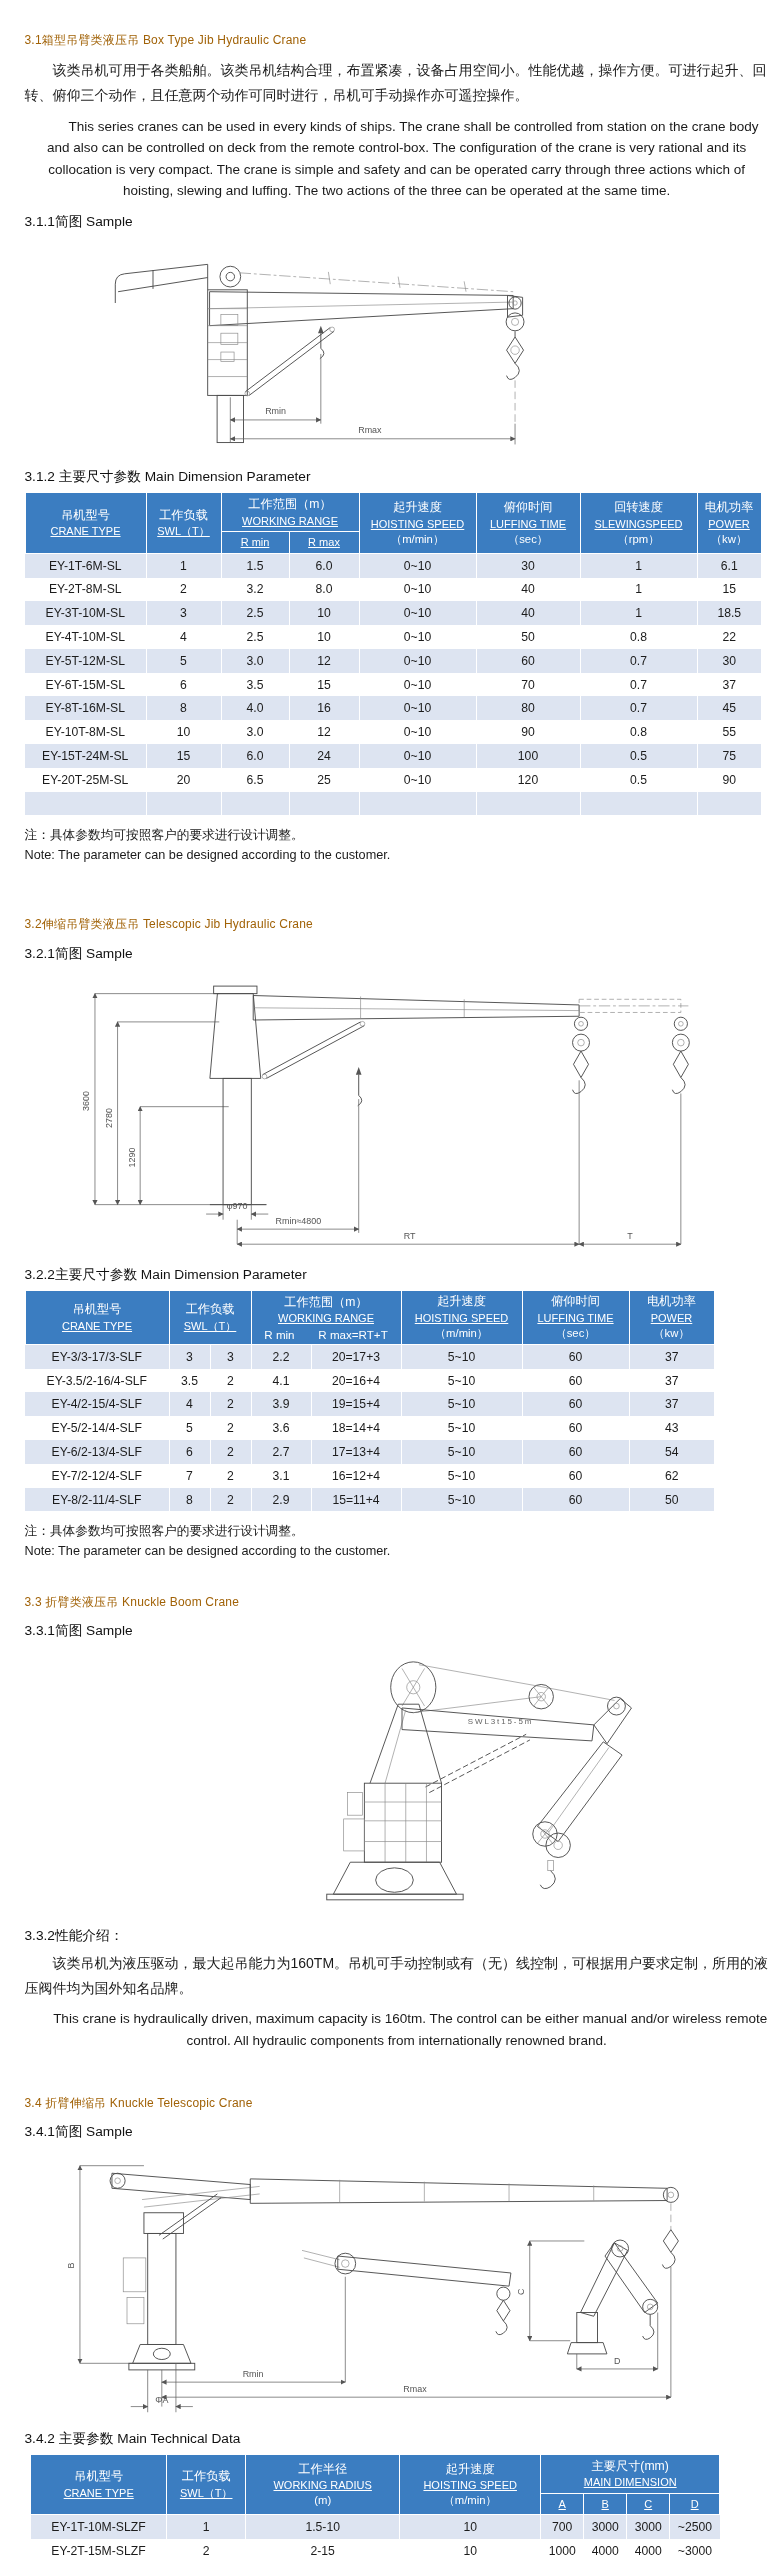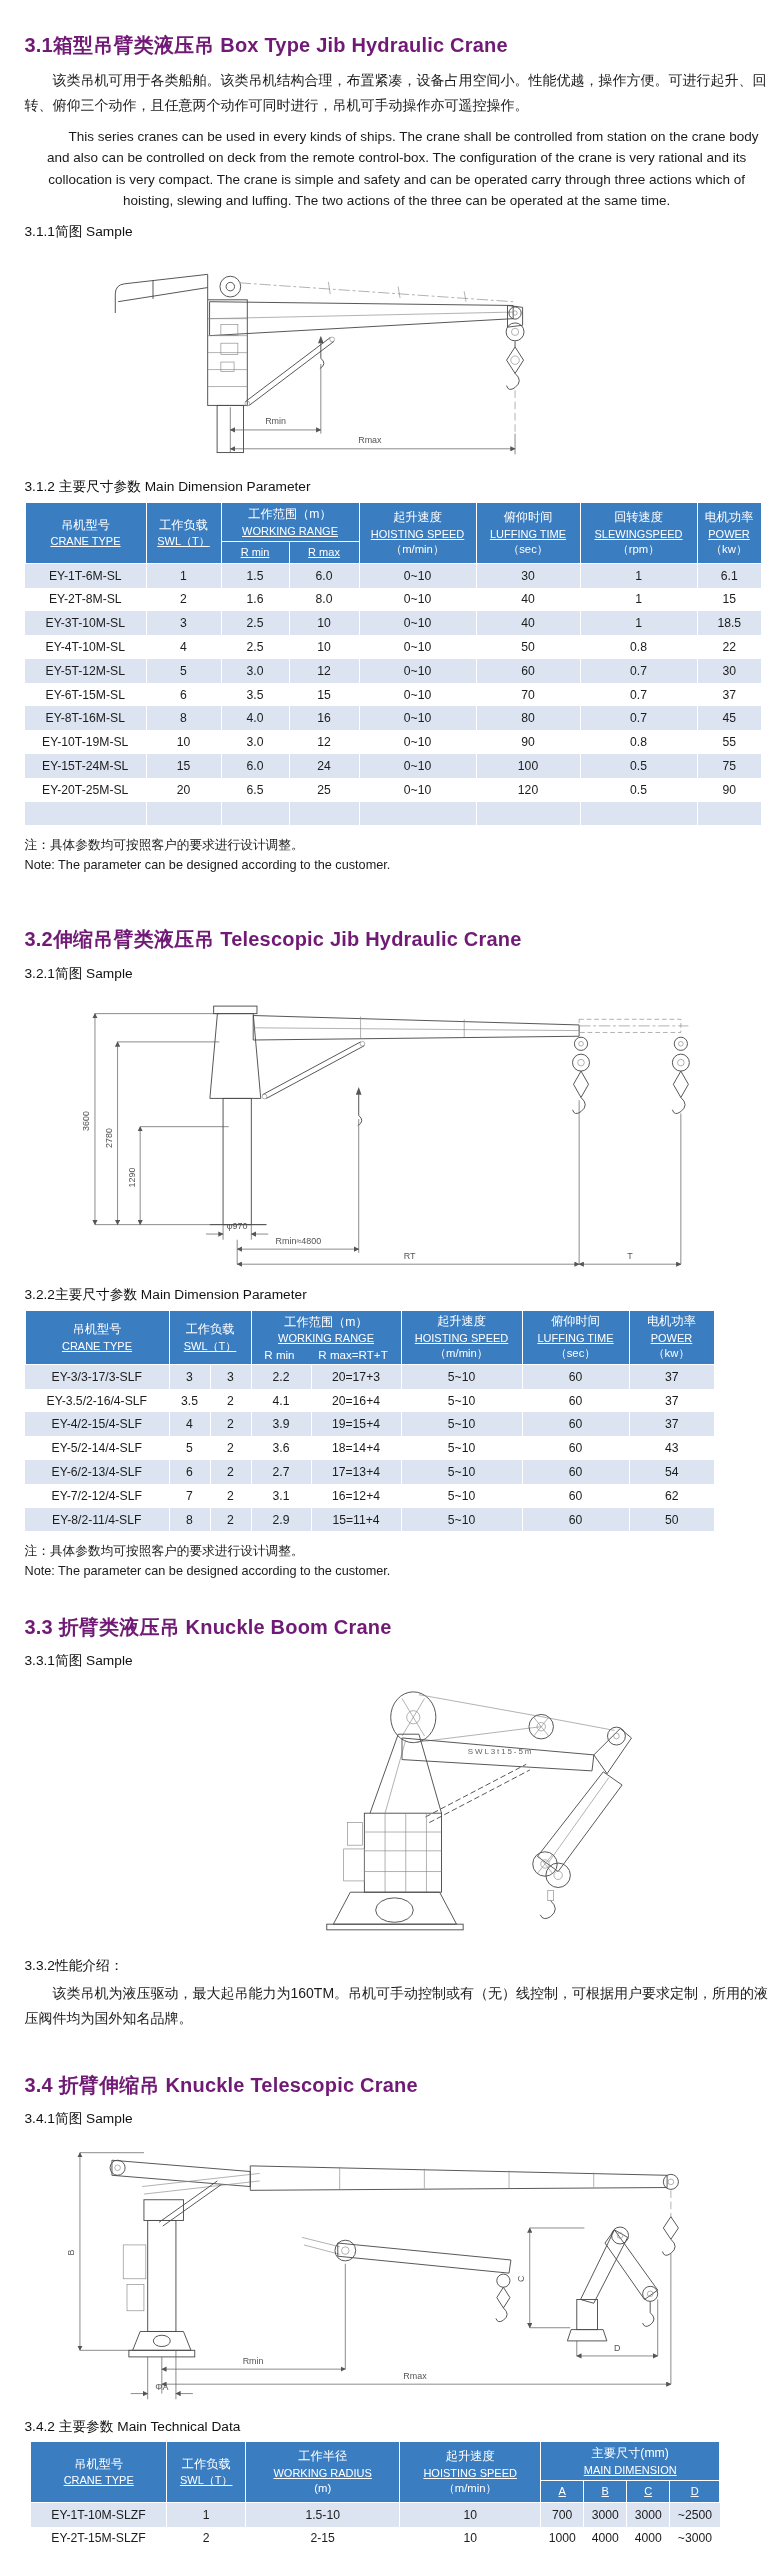--- a/index.html
+++ b/index.html
@@ -1,18 +1,18 @@
 <!DOCTYPE html>
 <html style="font-size:15px"><head>
 <meta charset="utf-8">
 <style>
   html,body{margin:0;padding:0;background:#ffffff;}
   body{width:782px;font-family:"Liberation Sans","DejaVu Sans",sans-serif;color:#1a1a1a;}
   .page{padding:13px 9.4px 24.5px 24.5px;}
-  h2.sec{color:#701a75;font-size:20px;font-weight:700;margin:19px 0 9.4px 0;letter-spacing:0.2px;}
+  h2.sec{color:#a16207;font-size:12px;font-weight:400;margin:19px 0 9.4px 0;letter-spacing:0.2px;}
   h3.sub{font-size:13.7px;font-weight:500;color:#111;margin:11.3px 0 3.8px 0;}
   p.cn{font-size:14px;line-height:1.78;text-indent:2em;margin:5.7px 3.8px 5.7px 0;}
   p.en{font-size:13.5px;line-height:1.6;text-indent:2.5em;margin:7.5px 3.8px 7.5px 0;text-align:center;}
   p.note{font-size:12.7px;line-height:1.5;margin:0.9px 0;}
   .drawing{margin:3.8px 0 7.5px 0;}
   table{border-collapse:collapse;table-layout:fixed;margin-top:5.7px;}
   thead th{background:#3b7dc1;color:#fff;font-weight:400;border:1.4px solid #fff;padding:2.8px 0.9px;vertical-align:middle;}
   thead .hcn{font-size:12.2px;line-height:1.45;}
   thead .hen{font-size:11px;line-height:1.35;text-decoration:underline;}
   thead .hunit{font-size:11.3px;line-height:1.35;}
@@ -163,21 +163,21 @@
           <td>1.5</td>
           <td>6.0</td>
           <td>0~10</td>
           <td>30</td>
           <td>1</td>
           <td>6.1</td>
         </tr>
         <tr>
           <td>EY-2T-8M-SL</td>
           <td>2</td>
-          <td>1.6</td>
+          <td>3.2</td>
           <td>8.0</td>
           <td>0~10</td>
           <td>40</td>
           <td>1</td>
           <td>15</td>
         </tr>
         <tr class="stripe">
           <td>EY-3T-10M-SL</td>
           <td>3</td>
           <td>2.5</td>
@@ -221,21 +221,21 @@
           <td>EY-8T-16M-SL</td>
           <td>8</td>
           <td>4.0</td>
           <td>16</td>
           <td>0~10</td>
           <td>80</td>
           <td>0.7</td>
           <td>45</td>
         </tr>
         <tr>
-          <td>EY-10T-19M-SL</td>
+          <td>EY-10T-8M-SL</td>
           <td>10</td>
           <td>3.0</td>
           <td>12</td>
           <td>0~10</td>
           <td>90</td>
           <td>0.8</td>
           <td>55</td>
         </tr>
         <tr class="stripe">
           <td>EY-15T-24M-SL</td>
@@ -514,20 +514,21 @@
       <rect class="thin" x="222" y="158" width="16" height="24"></rect>
 
       <path class="ln" d="M225,232 L320,232 L338,266 L207,266 Z"></path>
       <ellipse class="ln" cx="272" cy="251" rx="20" ry="13"></ellipse>
       <rect class="ln" x="200" y="266" width="145" height="6"></rect>
     </svg>
   </div>
 
   <h3 class="sub">3.3.2性能介绍：</h3>
   <p class="cn">该类吊机为液压驱动，最大起吊能力为160TM。吊机可手动控制或有（无）线控制，可根据用户要求定制，所用的液压阀件均为国外知名品牌。</p>
+  <p class="en" style="text-indent:2em;">This crane is hydraulically driven, maximum capacity is 160tm. The control can be either manual and/or wireless remote control. All hydraulic components from internationally renowned brand.</p>
 
   <div style="height:17px"></div>
   <h2 class="sec">3.4 折臂伸缩吊 Knuckle Telescopic Crane</h2>
   <h3 class="sub">3.4.1简图 Sample</h3>
 
   <div class="drawing" style="margin-left:32px;">
     <svg width="682" height="271" viewBox="0 0 724 288">
       <defs>
         <marker id="a4" viewBox="0 0 10 10" refX="9" refY="5" markerWidth="7" markerHeight="7" orient="auto-start-reverse">
           <path d="M0,0 L10,5 L0,10 Z" fill="#555"></path>

